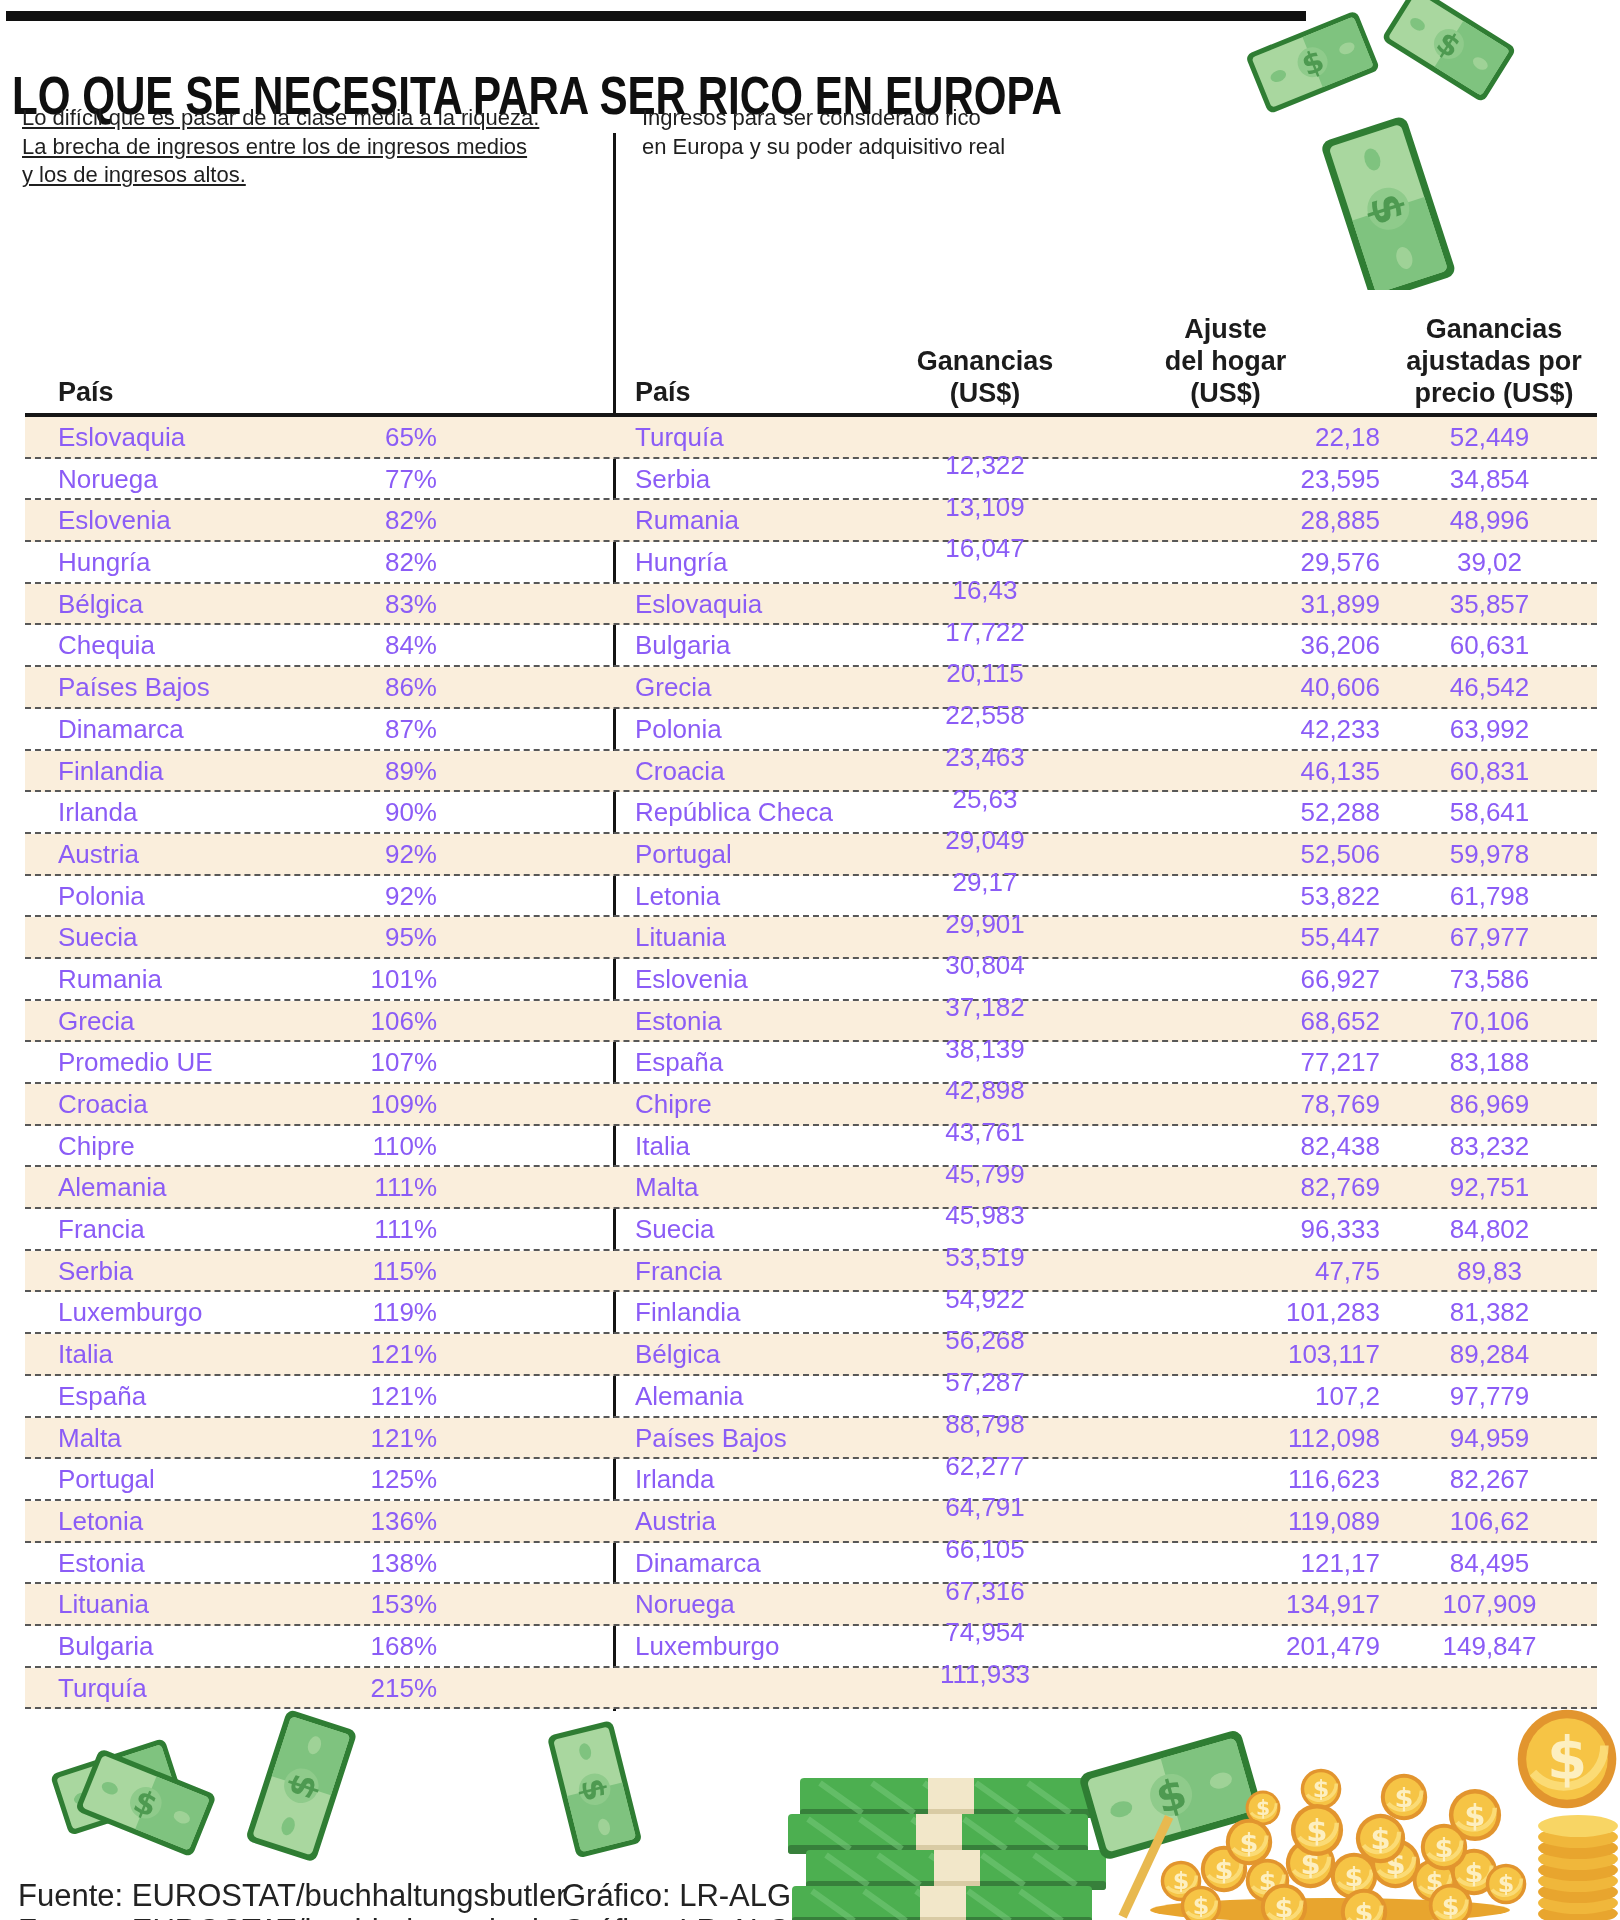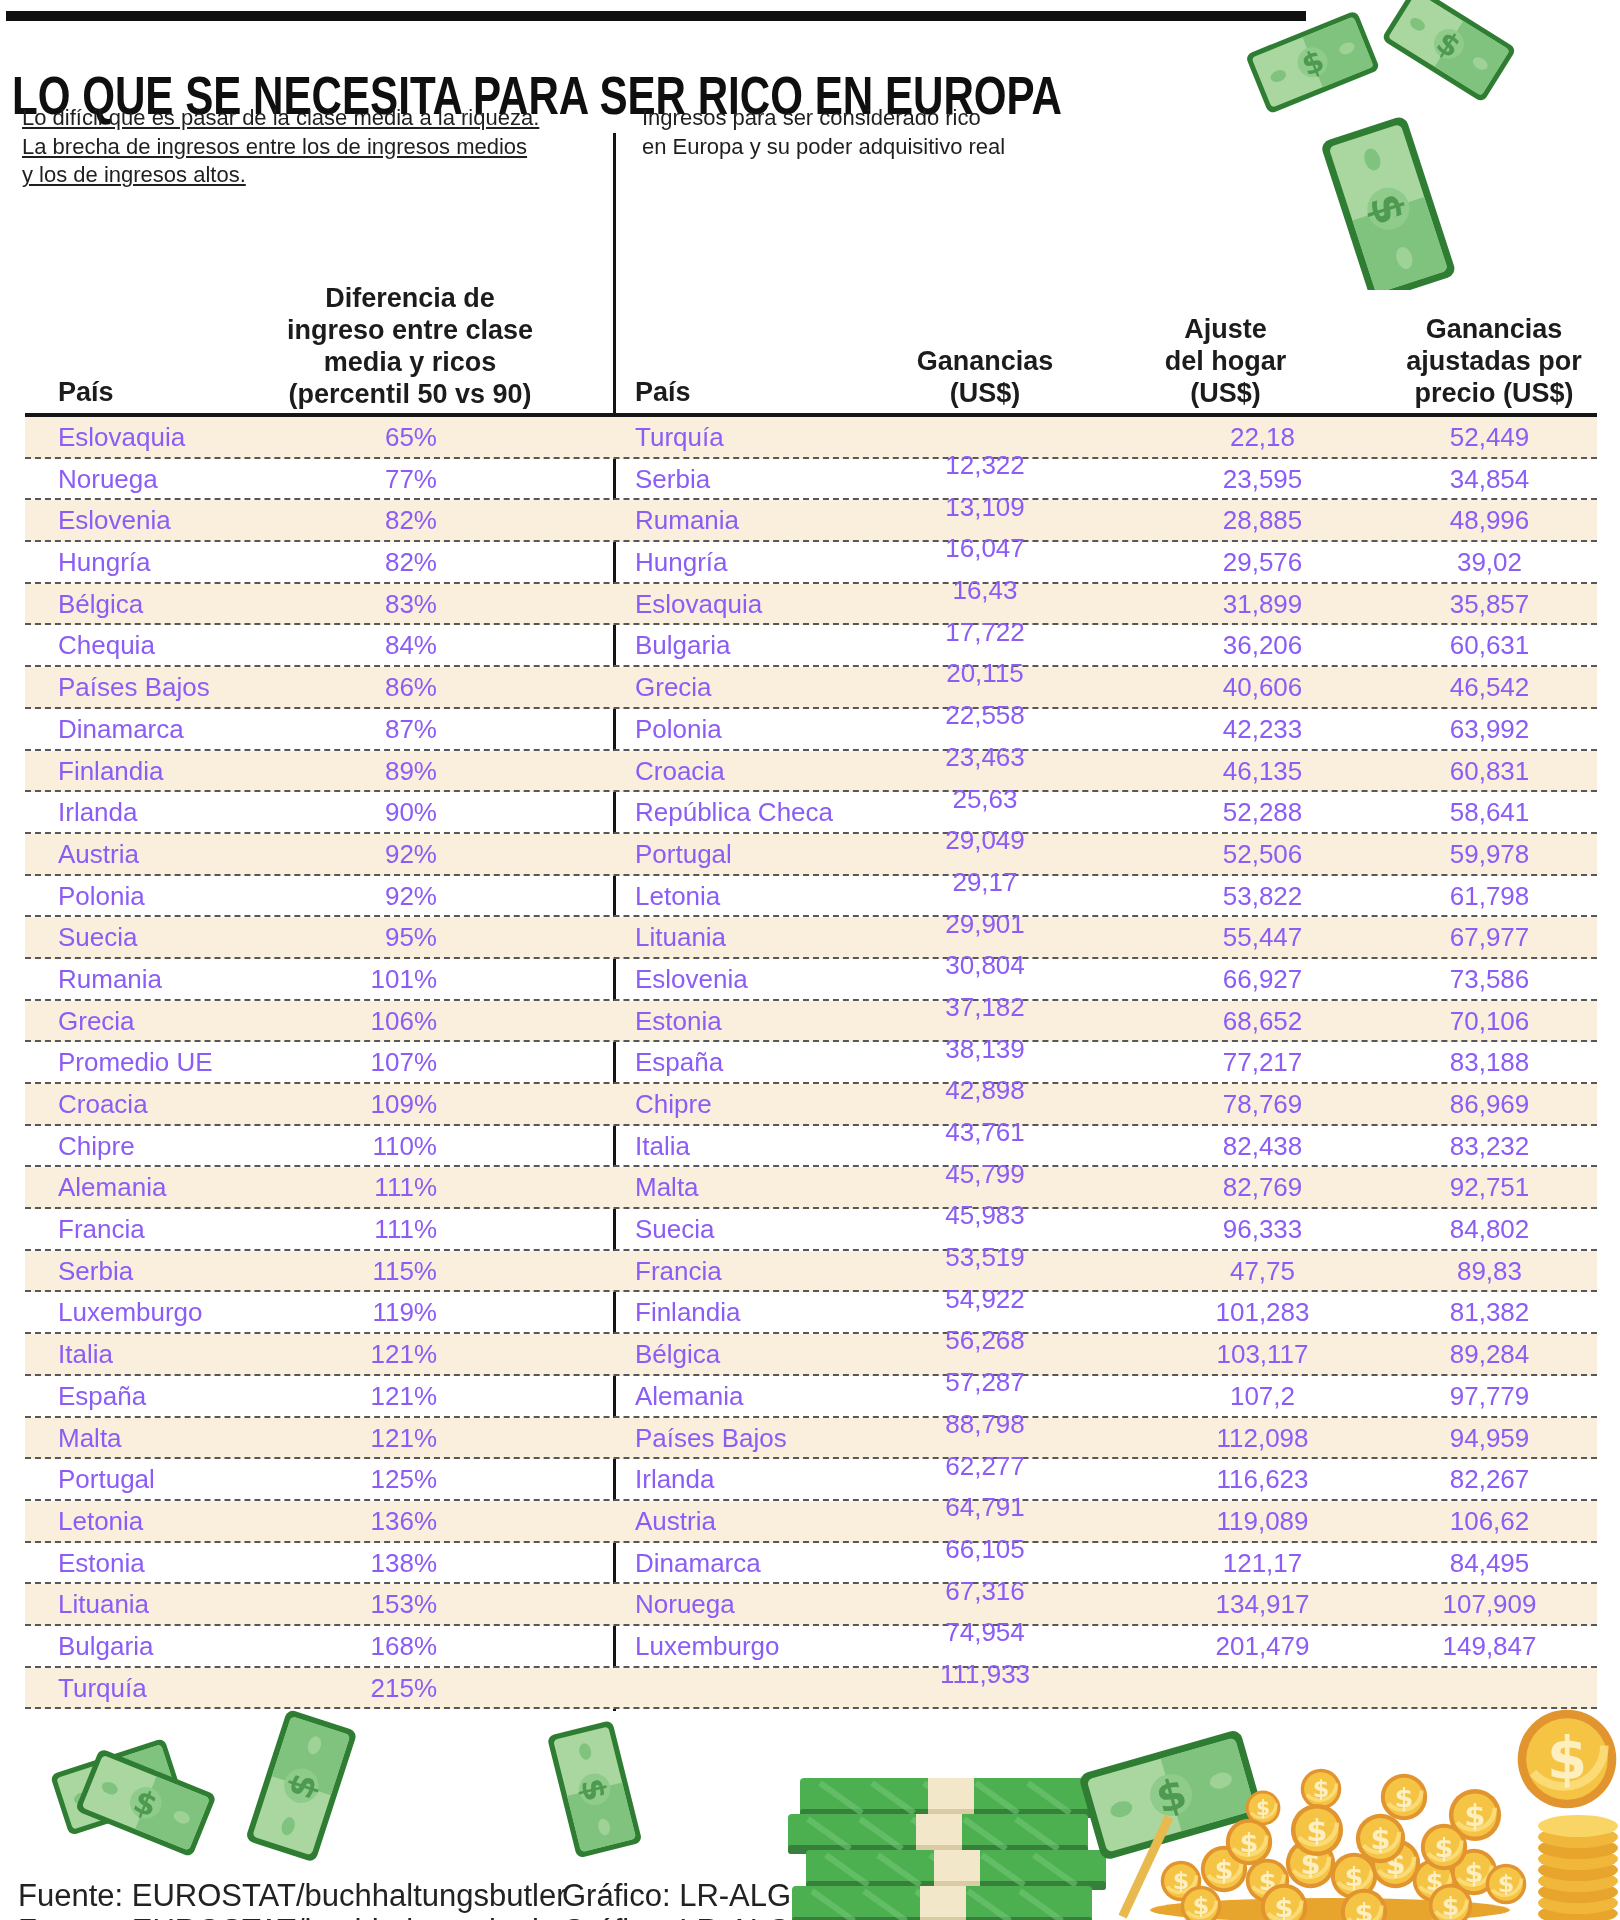--- a/index.html
+++ b/index.html
@@ -31,21 +31,21 @@
 
   .tablebox{position:absolute;top:417px;font-size:26px;color:#8b5cf6;}
   #ltable{left:25px;width:590px;}
   #rtable{left:615px;width:982px;}
   .trow{position:relative;height:41.7px;line-height:41.7px;}
   .trow span{position:absolute;white-space:nowrap;}
   .lcountry{left:33px;}
   .lpct{right:178px;}
   .rcountry{left:20px;}
   .rc2{left:250px;width:240px;text-align:center;margin-top:28px;}
-  .rc3{left:530px;width:235px;text-align:center;}
+  .rc3{left:530px;width:235px;text-align:right;}
   .rc4{left:762px;width:225px;text-align:center;}
 
   .footer-src{position:absolute;left:18px;top:1878px;font-size:31px;color:#222;white-space:nowrap;}
   .footer-credit{position:absolute;left:562px;top:1878px;font-size:31px;color:#222;white-space:nowrap;}
   .footclip{position:absolute;left:18px;top:1913px;width:830px;height:7px;overflow:hidden;}
   .footclip .a{position:absolute;left:0;top:0;font-size:31px;color:#222;white-space:nowrap;}
   .footclip .b{position:absolute;left:544px;top:0;font-size:31px;color:#222;white-space:nowrap;}
 
   .deco{position:absolute;}
   #deco-top{left:1230px;top:0;width:390px;height:290px;}
@@ -88,24 +88,20 @@
 
   <div class="sub sub-left">Lo difícil que es pasar de la clase media a la riqueza.
 La brecha de ingresos entre los de ingresos medios
 y los de ingresos altos.</div>
   <div class="sub sub-right">Ingresos para ser considerado rico
 en Europa y su poder adquisitivo real</div>
 
   <div class="vline"></div>
 
   <div class="thead" id="h-pais-l">País</div>
-  <div class="thead" id="h-diff">Diferencia de
-ingreso entre clase
-media y ricos
-(percentil 50 vs 90)</div>
   <div class="thead" id="h-pais-r">País</div>
   <div class="thead" id="h-gan">Ganancias
 (US$)</div>
   <div class="thead" id="h-aju">Ajuste
 del hogar
 (US$)</div>
   <div class="thead" id="h-adj">Ganancias
 ajustadas por
 precio (US$)</div>
 

